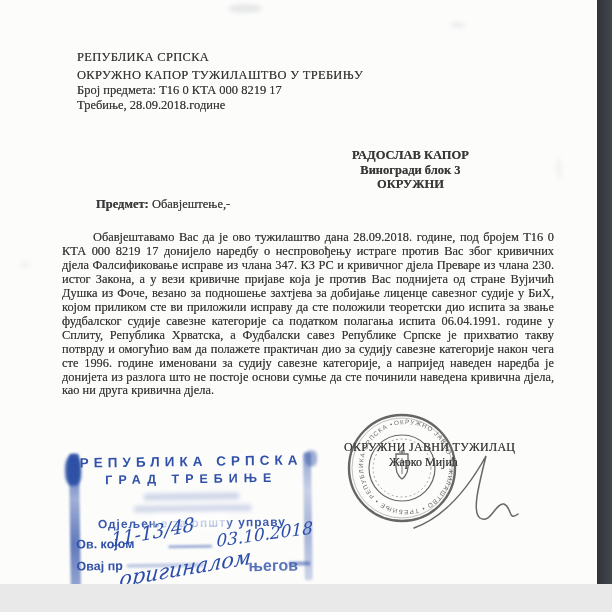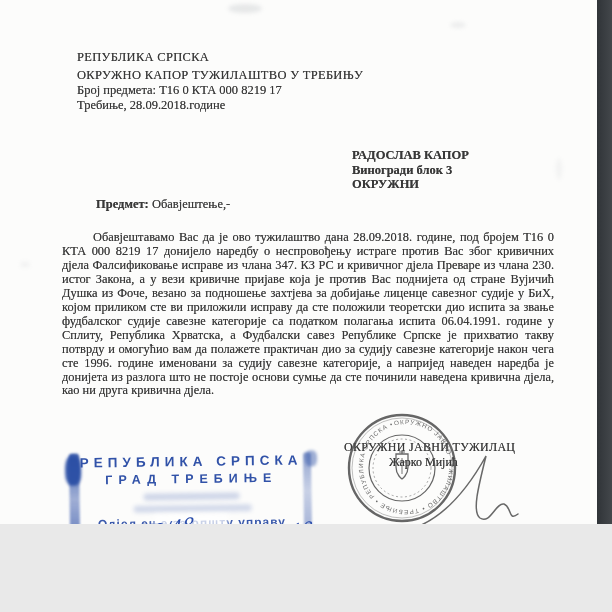--- a/index.html
+++ b/index.html
@@ -1,32 +1,32 @@
 <!DOCTYPE html>
 <html><head>
 <meta charset="utf-8">
 <style>
   html,body{margin:0;padding:0;background:#e9e9e9;}
   .page{
-    position:relative;width:612px;height:524px;overflow:hidden;
+    position:relative;width:612px;height:584px;overflow:hidden;
     background:#fcfcfb;
     font-family:"Liberation Serif","DejaVu Serif",serif;
     color:#383838;
   }
   .abs{position:absolute;}
   .typed{ text-shadow:0 0 .6px rgba(45,45,45,.65); }
 
   
   .header{left:77px;top:50px;line-height:15px;font-size:12.5px;}
   .header .h-caps{letter-spacing:.3px;}
   .header div{white-space:nowrap;}
   .header .h1{margin-bottom:3px;}
 
   
-  .recipient{left:352px;top:148px;font-weight:bold;font-size:12.5px;line-height:14.5px;}
+  .recipient{left:352px;top:148px;font-weight:bold;font-size:12.5px;line-height:14.5px;text-align:center;}
   .recipient div{white-space:nowrap;}
 
   
   .subject{left:88px;top:197px;font-size:12.5px;white-space:nowrap;}
   .subject .lbl{font-weight:bold;margin-left:8px;}
 
   
   .body-par{
     left:62px;top:231px;width:492px;
     font-size:12.4px;line-height:13.95px;

